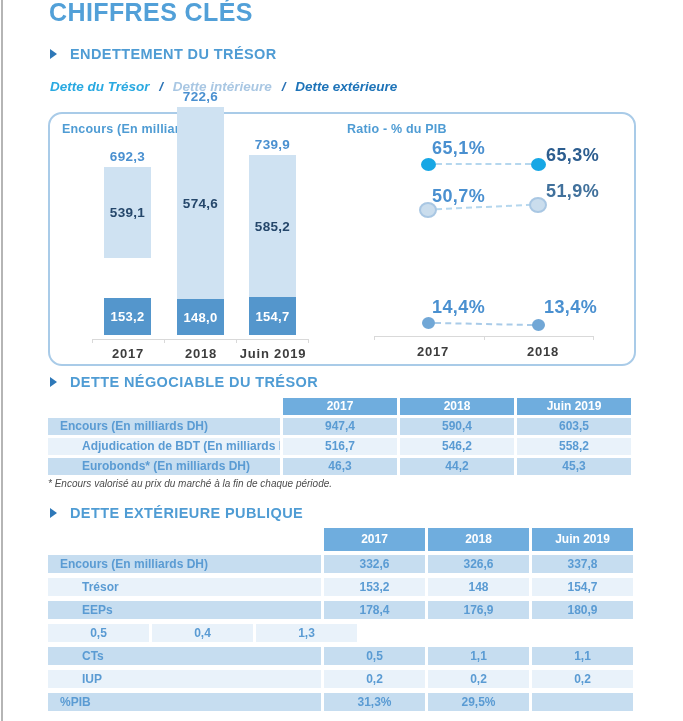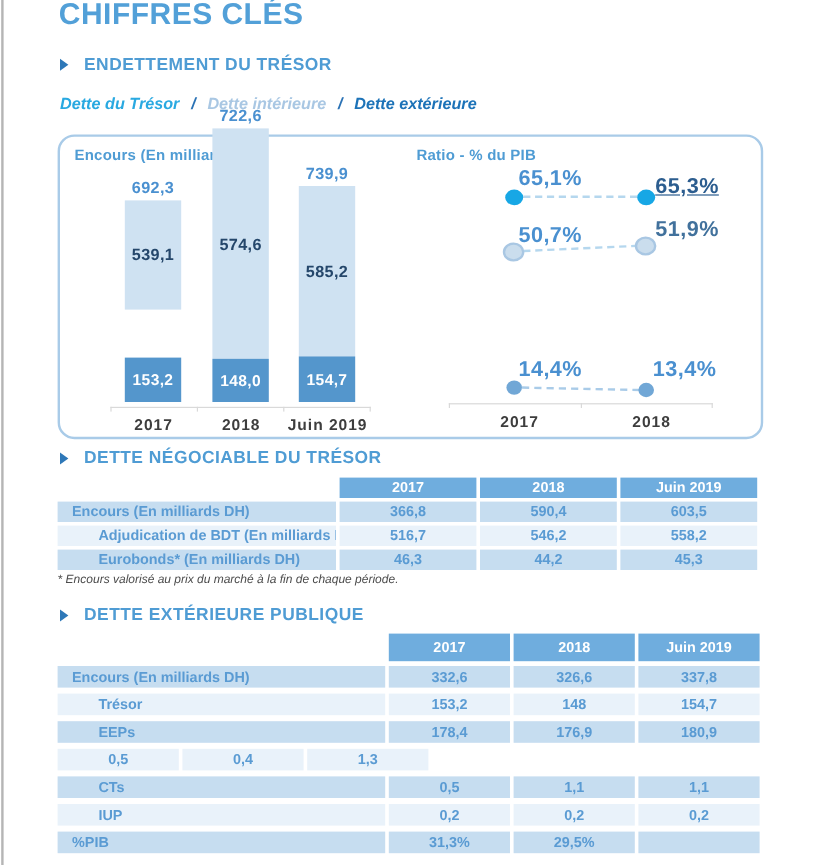--- a/index.html
+++ b/index.html
@@ -57,21 +57,21 @@
 
   .dot{position:absolute;border-radius:50%;box-sizing:border-box;}
   .dot-s1{width:15px;height:13px;background:var(--c-dot-top,#17a7e5);}
   .d-s1a{left:371px;top:44px;} .d-s1b{left:481px;top:44px;}
   .dot-s2{width:18px;height:16px;background:var(--c-dot-mid-fill,#cadded);border:2px solid var(--c-dot-mid-border,#a9c7e3);}
   .d-s2a{left:369px;top:88px;} .d-s2b{left:479px;top:83px;}
   .dot-s3{width:13px;height:12px;background:var(--c-dot-bottom,#71a7d6);}
   .d-s3a{left:372px;top:203px;} .d-s3b{left:482px;top:205px;}
 
   .pct-label{position:absolute;font-size:18px;font-weight:700;letter-spacing:0.4px;color:var(--c-bar-total-label,#4a90d0);}
-  .p00{left:382px;top:24px;} .p01{left:496px;top:31px;text-decoration:underline;}
+  .p00{left:382px;top:24px;} .p01{left:496px;top:31px;}
   .p10{left:382px;top:72px;} .p11{left:496px;top:67px;}
   .p20{left:382px;top:183px;} .p21{left:494px;top:183px;}
 
   
   .trow{position:absolute;left:48px;display:flex;gap:3px;}
   .tlabel{box-sizing:border-box;padding-left:12px;font-size:12px;font-weight:700;
           color:var(--c-cell-text,#5a9bd3);white-space:nowrap;overflow:hidden;}
   .tcell{text-align:center;font-size:12px;font-weight:700;color:var(--c-cell-text,#5a9bd3);}
   .indent{padding-left:34px;}
   .t1 .tlabel{width:232px;} .t1 .tcell{width:114px;}
@@ -181,21 +181,21 @@
   </div>
 
   <div class="trow t1 thead rh17" style="top:398px">
     <div class="tlabel"></div>
     <div class="tcell">2017</div>
     <div class="tcell">2018</div>
     <div class="tcell">Juin 2019</div>
   </div>
   <div class="trow t1 r-dark rh17" style="top:418px">
     <div class="tlabel">Encours (En milliards DH)</div>
-    <div class="tcell">366,8</div>
+    <div class="tcell">947,4</div>
     <div class="tcell">590,4</div>
     <div class="tcell">603,5</div>
   </div>
   <div class="trow t1 r-light rh17" style="top:438px">
     <div class="tlabel indent">Adjudication de BDT (En milliards DH)</div>
     <div class="tcell">516,7</div>
     <div class="tcell">546,2</div>
     <div class="tcell">558,2</div>
   </div>
   <div class="trow t1 r-dark rh17" style="top:458px">

